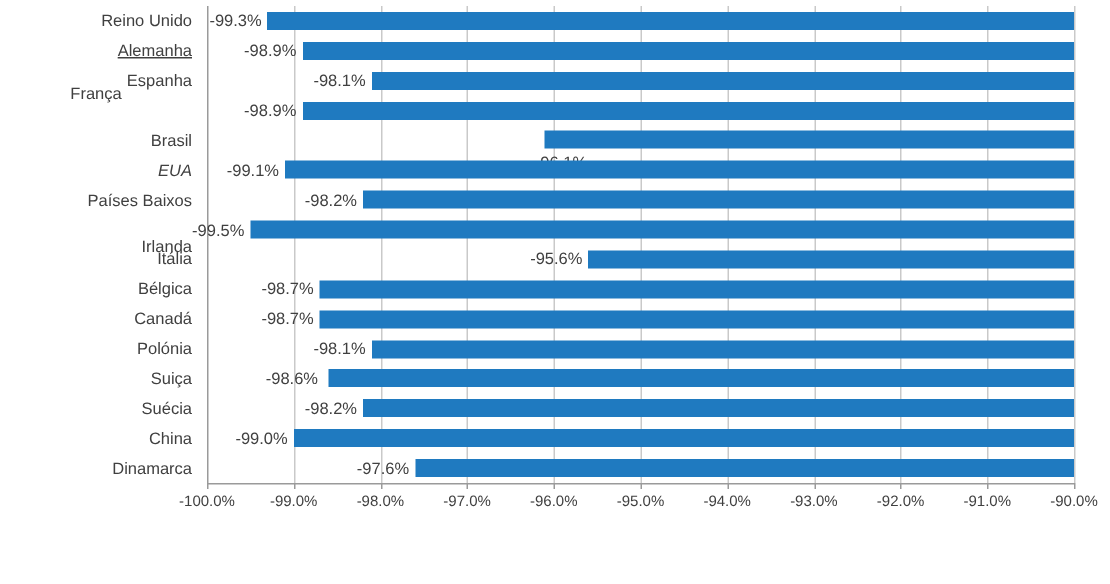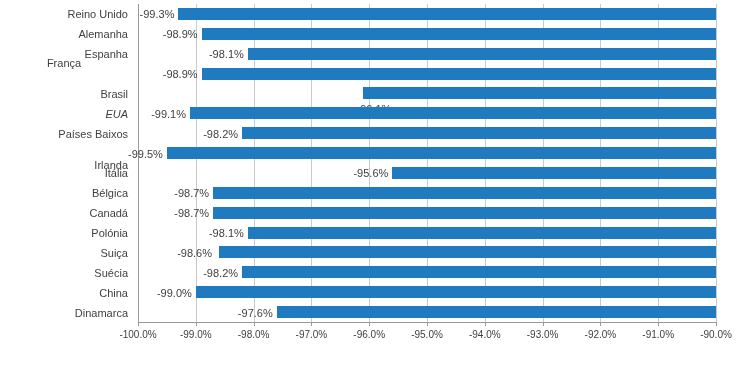--- a/index.html
+++ b/index.html
@@ -168,21 +168,21 @@
       <div class="x-tick-label" style="left: 427px;">-95.0%</div>
       <div class="x-tick-label" style="left: 484.8px;">-94.0%</div>
       <div class="x-tick-label" style="left: 542.6px;">-93.0%</div>
       <div class="x-tick-label" style="left: 600.4px;">-92.0%</div>
       <div class="x-tick-label" style="left: 658.2px;">-91.0%</div>
       <div class="x-tick-label" style="left: 716px;">-90.0%</div>
       <div class="bar" style="left: 178.46px; width: 537.54px; top: 7.9375px; position: absolute; background: rgb(31, 122, 192);"></div>
       <div class="cat-label" style="top: 8.4375px;">Reino Unido</div>
       <div class="val-label" style="left: 178.46px; top: 8.4375px; text-align: right;">-99.3%</div>
       <div class="bar" style="left: 201.58px; width: 514.42px; top: 27.8125px; position: absolute; background: rgb(31, 122, 192);"></div>
-      <div class="cat-label" style="top: 28.3125px;">Alemanha</div>
+      <div class="cat-label" style="top: 28.3125px; text-decoration: underline;">Alemanha</div>
       <div class="val-label" style="left: 201.58px; top: 28.3125px;">-98.9%</div>
       <div class="bar" style="left: 247.82px; width: 468.18px; top: 47.6875px; position: absolute; background: rgb(31, 122, 192);"></div>
       <div class="cat-label" style="top: 48.1875px;">Espanha</div>
       <div class="val-label" style="left: 247.82px; top: 48.1875px;">-98.1%</div>
       <div class="bar" style="left: 201.58px; width: 514.42px; top: 67.5625px; position: absolute; background: rgb(31, 122, 192);"></div>
       <div class="cat-label" style="top: 57px; text-align: center;">França</div>
       <div class="val-label" style="left: 201.58px; top: 68.0625px;">-98.9%</div>
       <div class="bar" style="left: 363.42px; width: 352.58px; top: 87.4375px; position: absolute; background: rgb(31, 122, 192);"></div>
       <div class="cat-label" style="top: 87.9375px;">Brasil</div>
       <div class="val-label" style="left: 363.42px; top: 103px; margin-left: 32px;">-96.1%</div>

